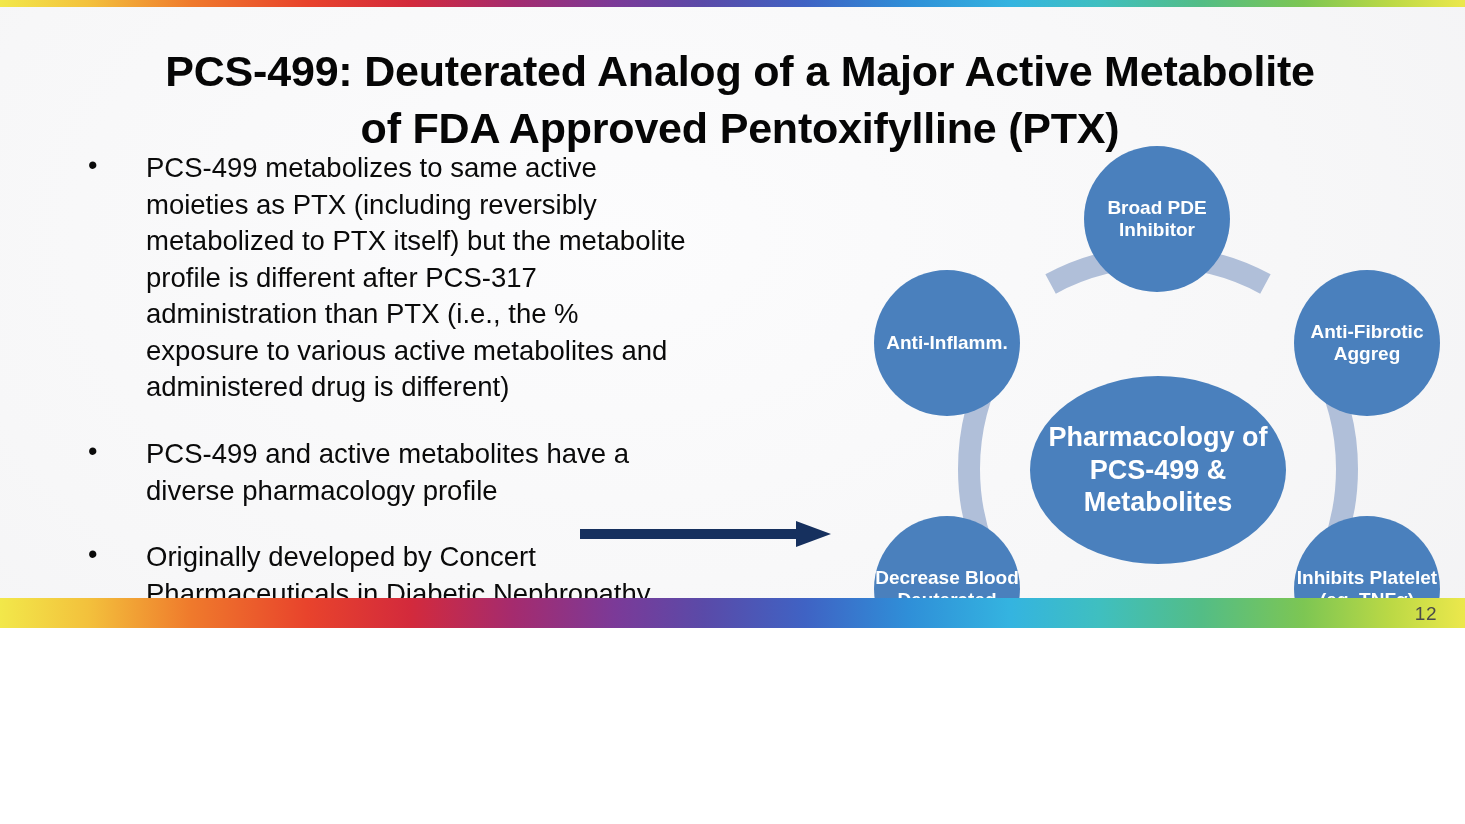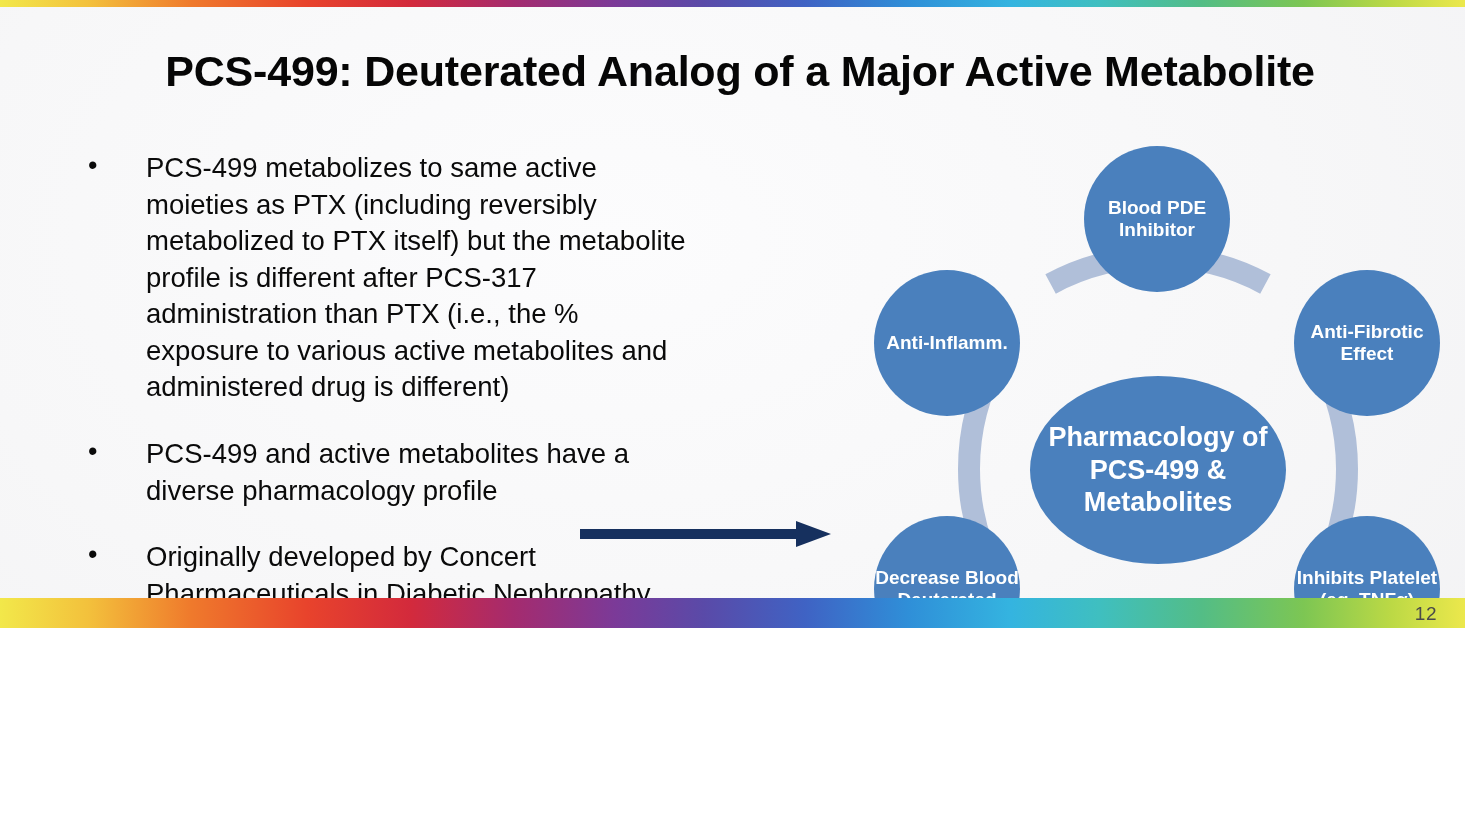--- a/index.html
+++ b/index.html
@@ -114,20 +114,21 @@
 </style>
 </head>
 <body>
 
 <div id="slide">
 
   <div id="top-bar" class="rainbow"></div>
 
   <h1 id="title">
     <span class="tline">PCS-499: Deuterated Analog of a Major Active Metabolite</span>
+    <span class="tline">of FDA Approved Pentoxifylline (PTX)</span>
   </h1>
 
   <div id="bullets">
     <div class="bullet">
       <span class="dot">•</span>
       <span>PCS-499 metabolizes to same active moieties as PTX (including reversibly metabolized to PTX itself) but the metabolite profile is different after PCS-317 administration than PTX (i.e., the % exposure to various active metabolites and administered drug is different)</span>
     </div>
     <div class="bullet">
       <span class="dot">•</span>
       <span>PCS-499 and active metabolites have a diverse pharmacology profile</span>
@@ -151,25 +152,25 @@
         <path d="M 466.2 218.6 A 226 226 0 0 1 466.2 439.4"></path>
         <path d="M 413.4 514.0 A 226 226 0 0 1 198.6 514.0"></path>
         <path d="M 145.8 439.4 A 226 226 0 0 1 145.8 218.6"></path>
       </g>
       <g fill="none" stroke="#b0bfd9" stroke-width="22">
         <path d="M 80.0 329.0 A 226 226 0 0 1 80.0 329.0" opacity="0"></path>
       </g>
     </svg>
 
     <div class="node sat" id="node-top">
-      <span>Blood PDE Inhibitor</span>
+      <span>Broad PDE Inhibitor</span>
     </div>
 
     <div class="node sat" id="node-right-up">
-      <span>Anti-Fibrotic Effect</span>
+      <span>Anti-Fibrotic Aggreg</span>
     </div>
 
     <div class="node sat" id="node-right-dn">
       <span>Inhibits Platelet (eg, TNFα)</span>
     </div>
 
     <div class="node sat" id="node-bottom">
       <span>Inhibits Concert Aggreg.</span>
     </div>
 

